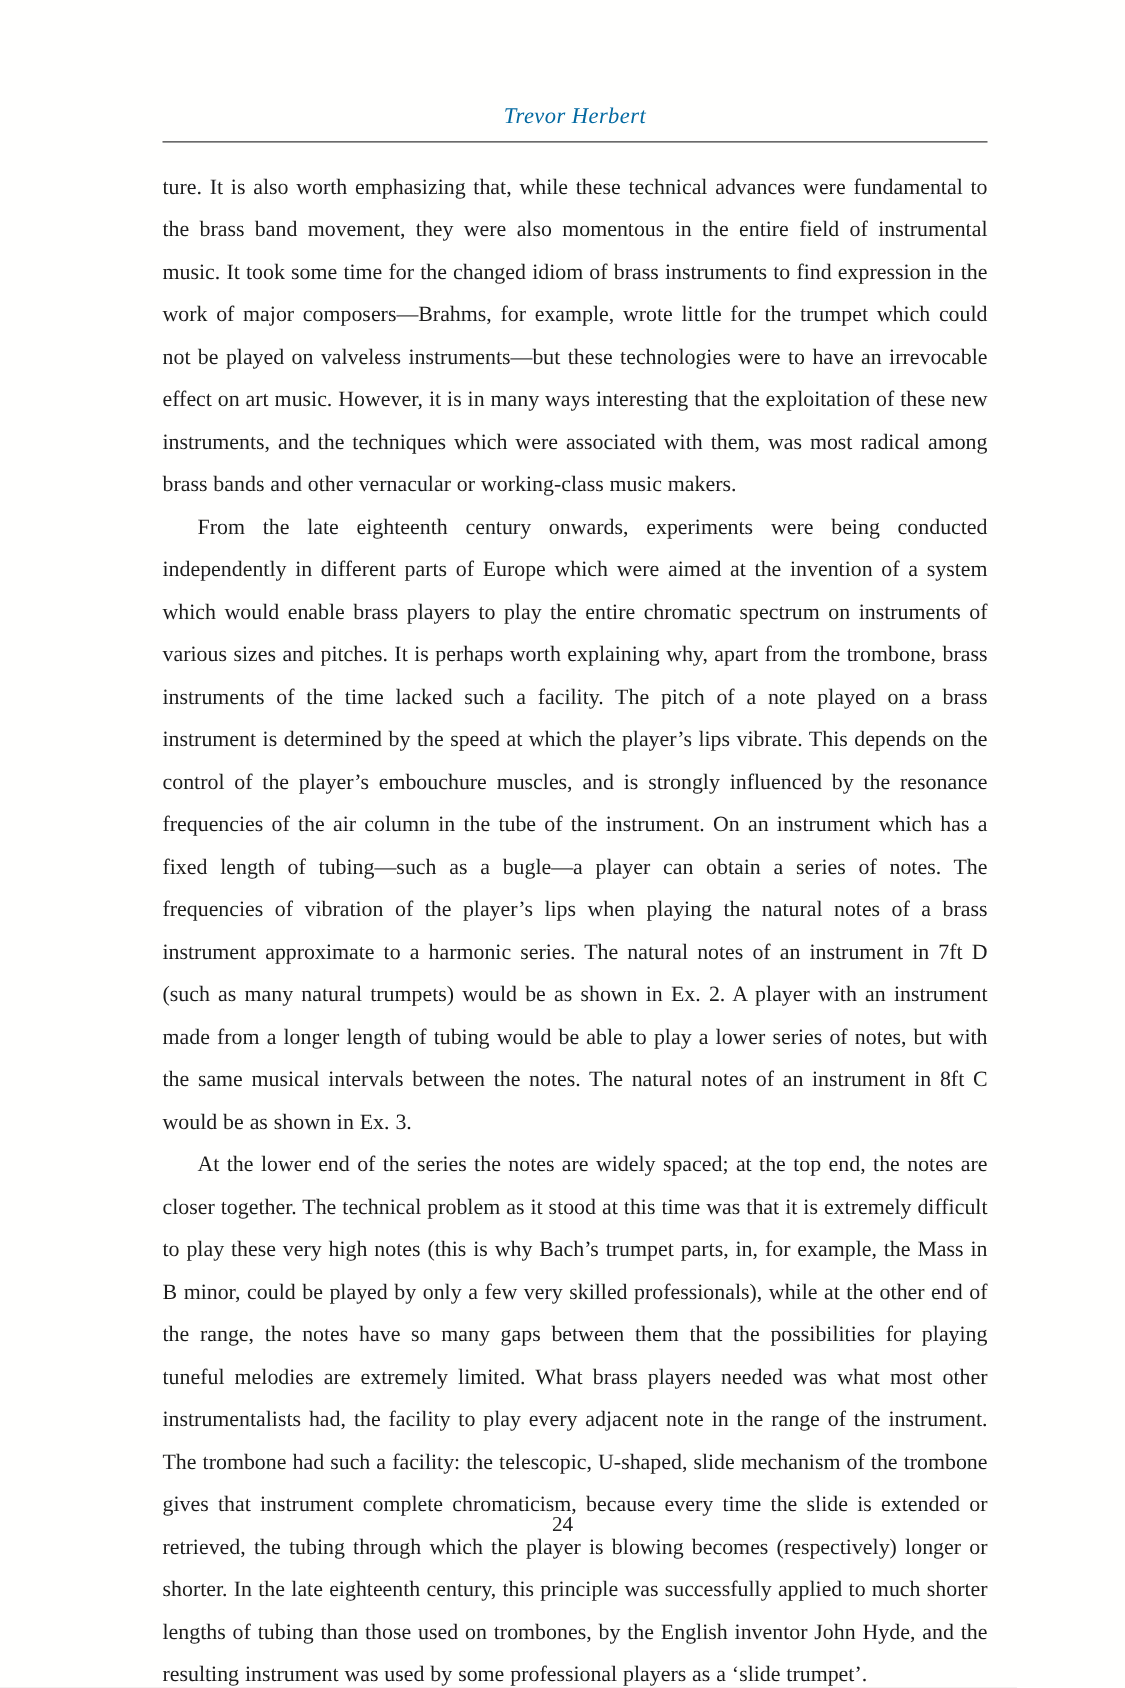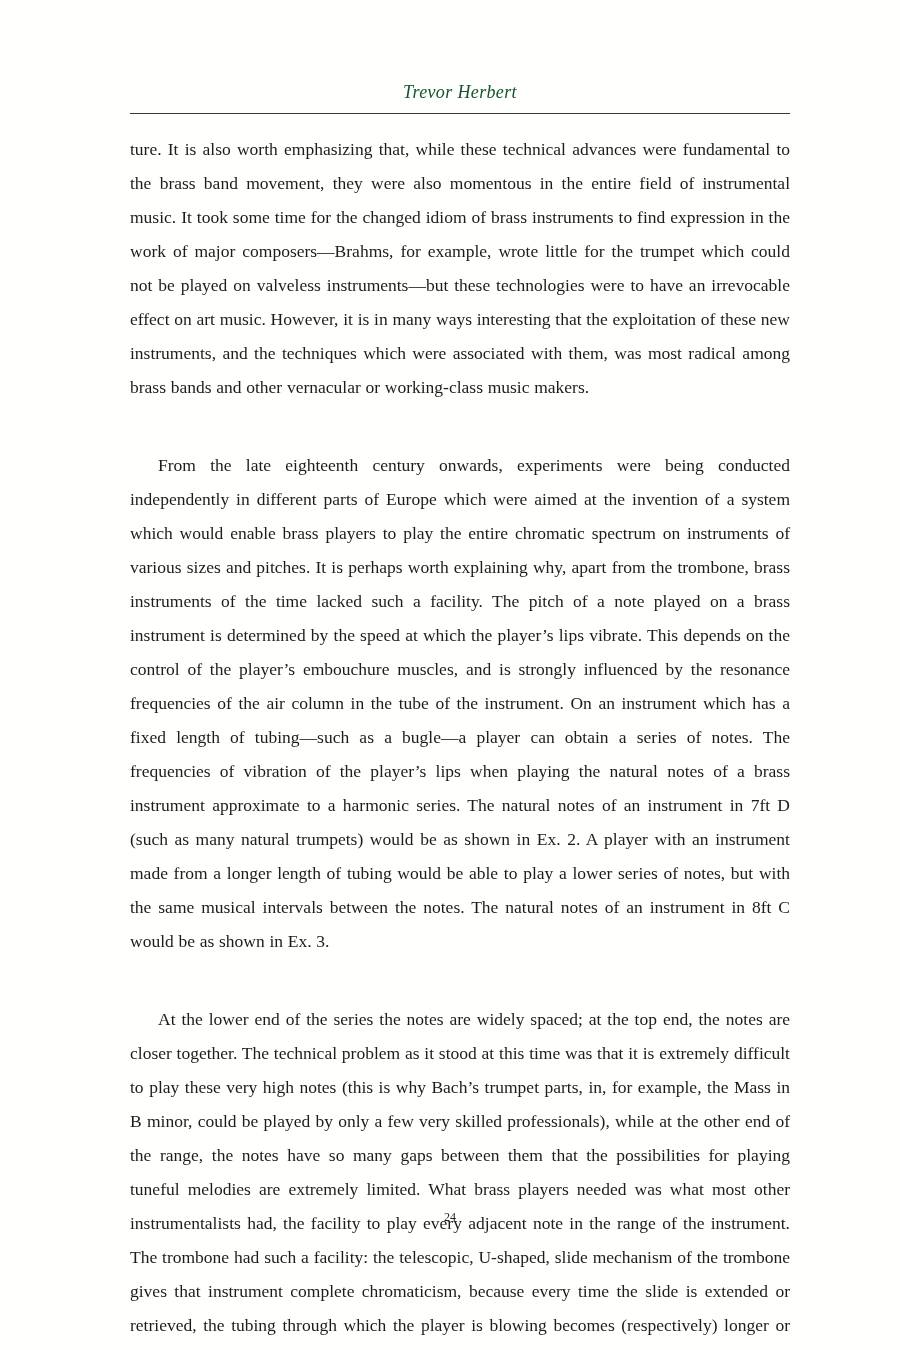--- a/index.html
+++ b/index.html
@@ -24,46 +24,45 @@
     top: 0;
     width: 660px;
   }
   .running-header {
     text-align: center;
     font-style: italic;
     font-size: 18px;
     letter-spacing: 0.02em;
     padding-top: 82px;
     padding-bottom: 10px;
-    color: #14532d;
+    color: #0369a1;
   }
   .header-rule {
     border: none;
     border-top: 1px solid #3a3a3a;
     margin: 0 0 18px 0;
   }
   .body-text p {
     margin: 0;
     font-size: 17.5px;
     line-height: 34px;
     text-align: justify;
     text-justify: inter-word;
     word-spacing: 0.02em;
   }
   .body-text p.indent {
     text-indent: 1.6em;
-    margin-top: 44px;
   }
   .page-number {
     position: absolute;
     left: 0;
     width: 100%;
     top: 1210px;
     text-align: center;
-    font-size: 12px;
+    font-size: 17px;
     color: #222;
   }
 </style>
 </head>
 <body>
 
 <div class="page">
   <div class="content">
     <div class="running-header">Trevor Herbert</div>
     <hr class="header-rule">

